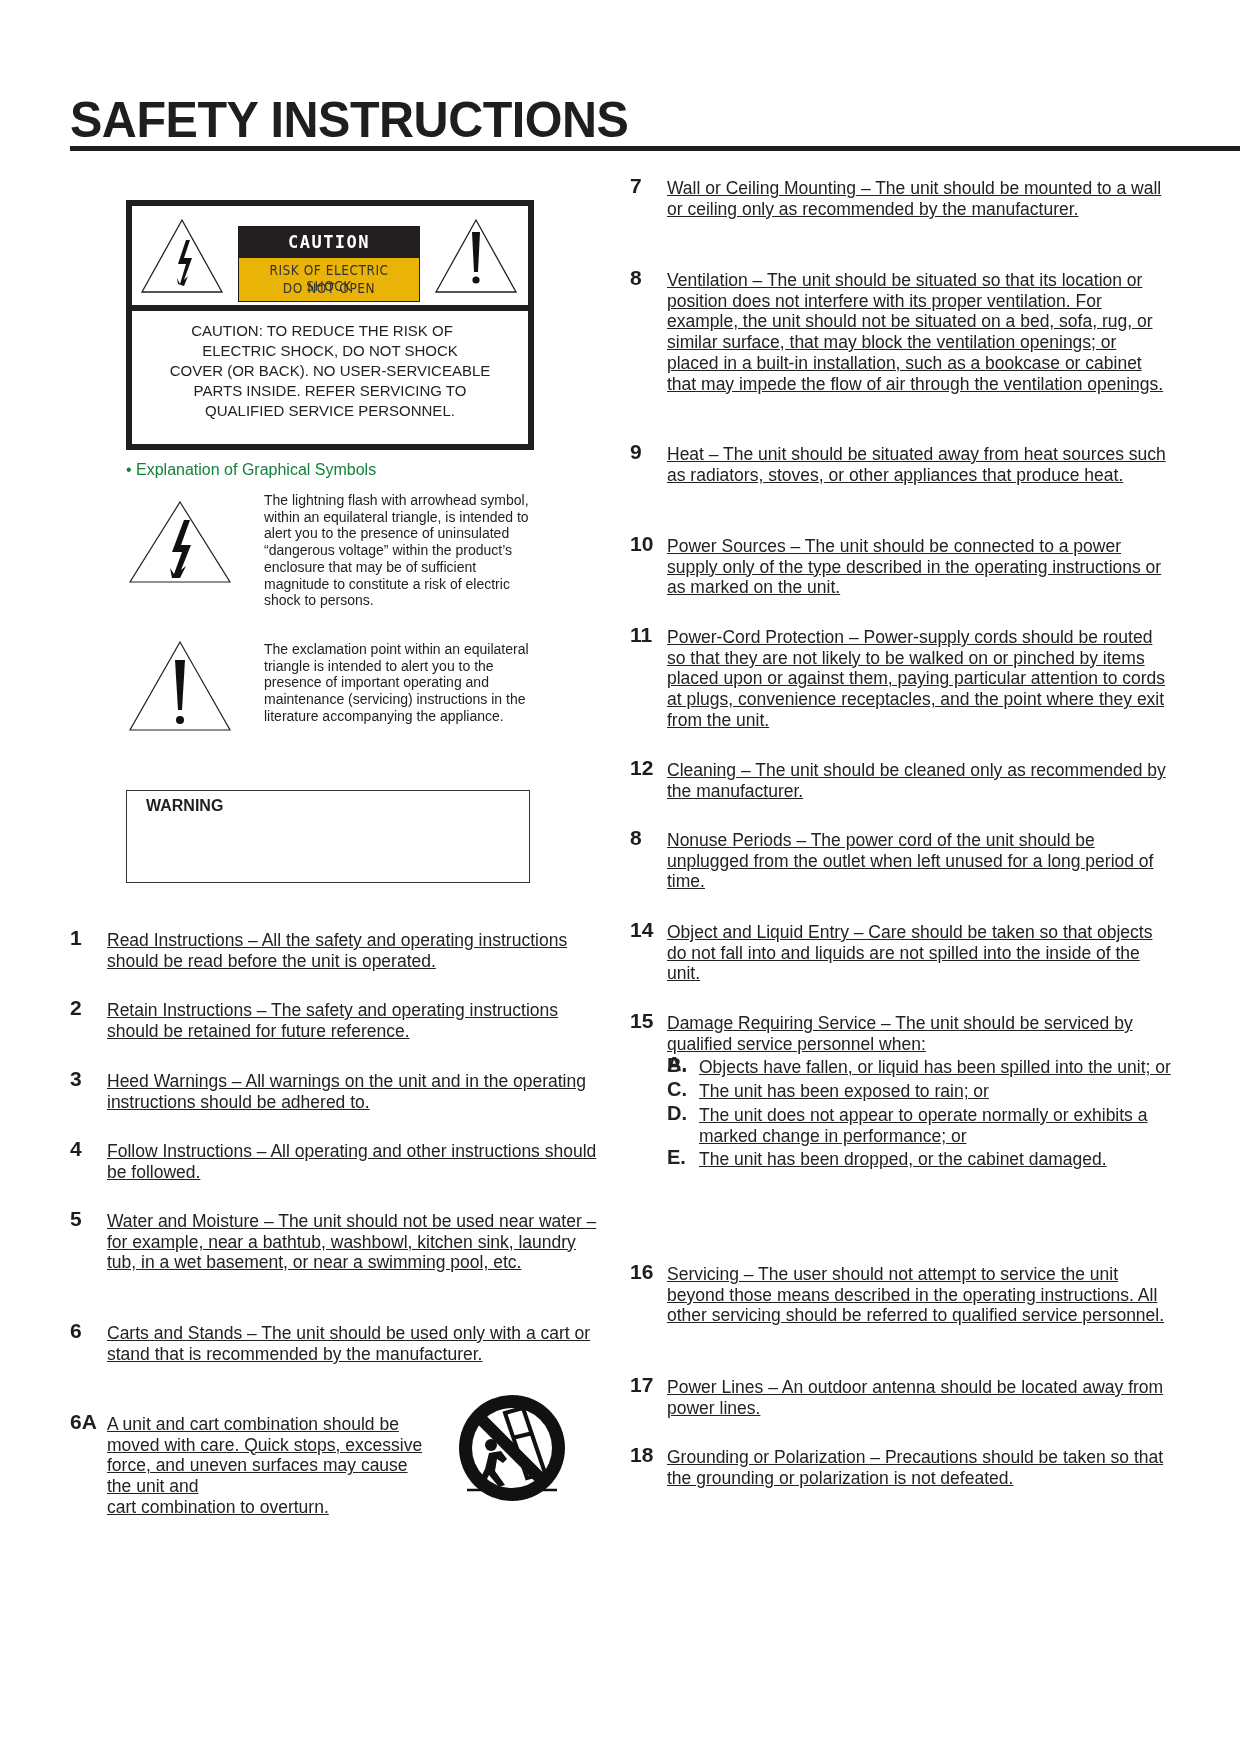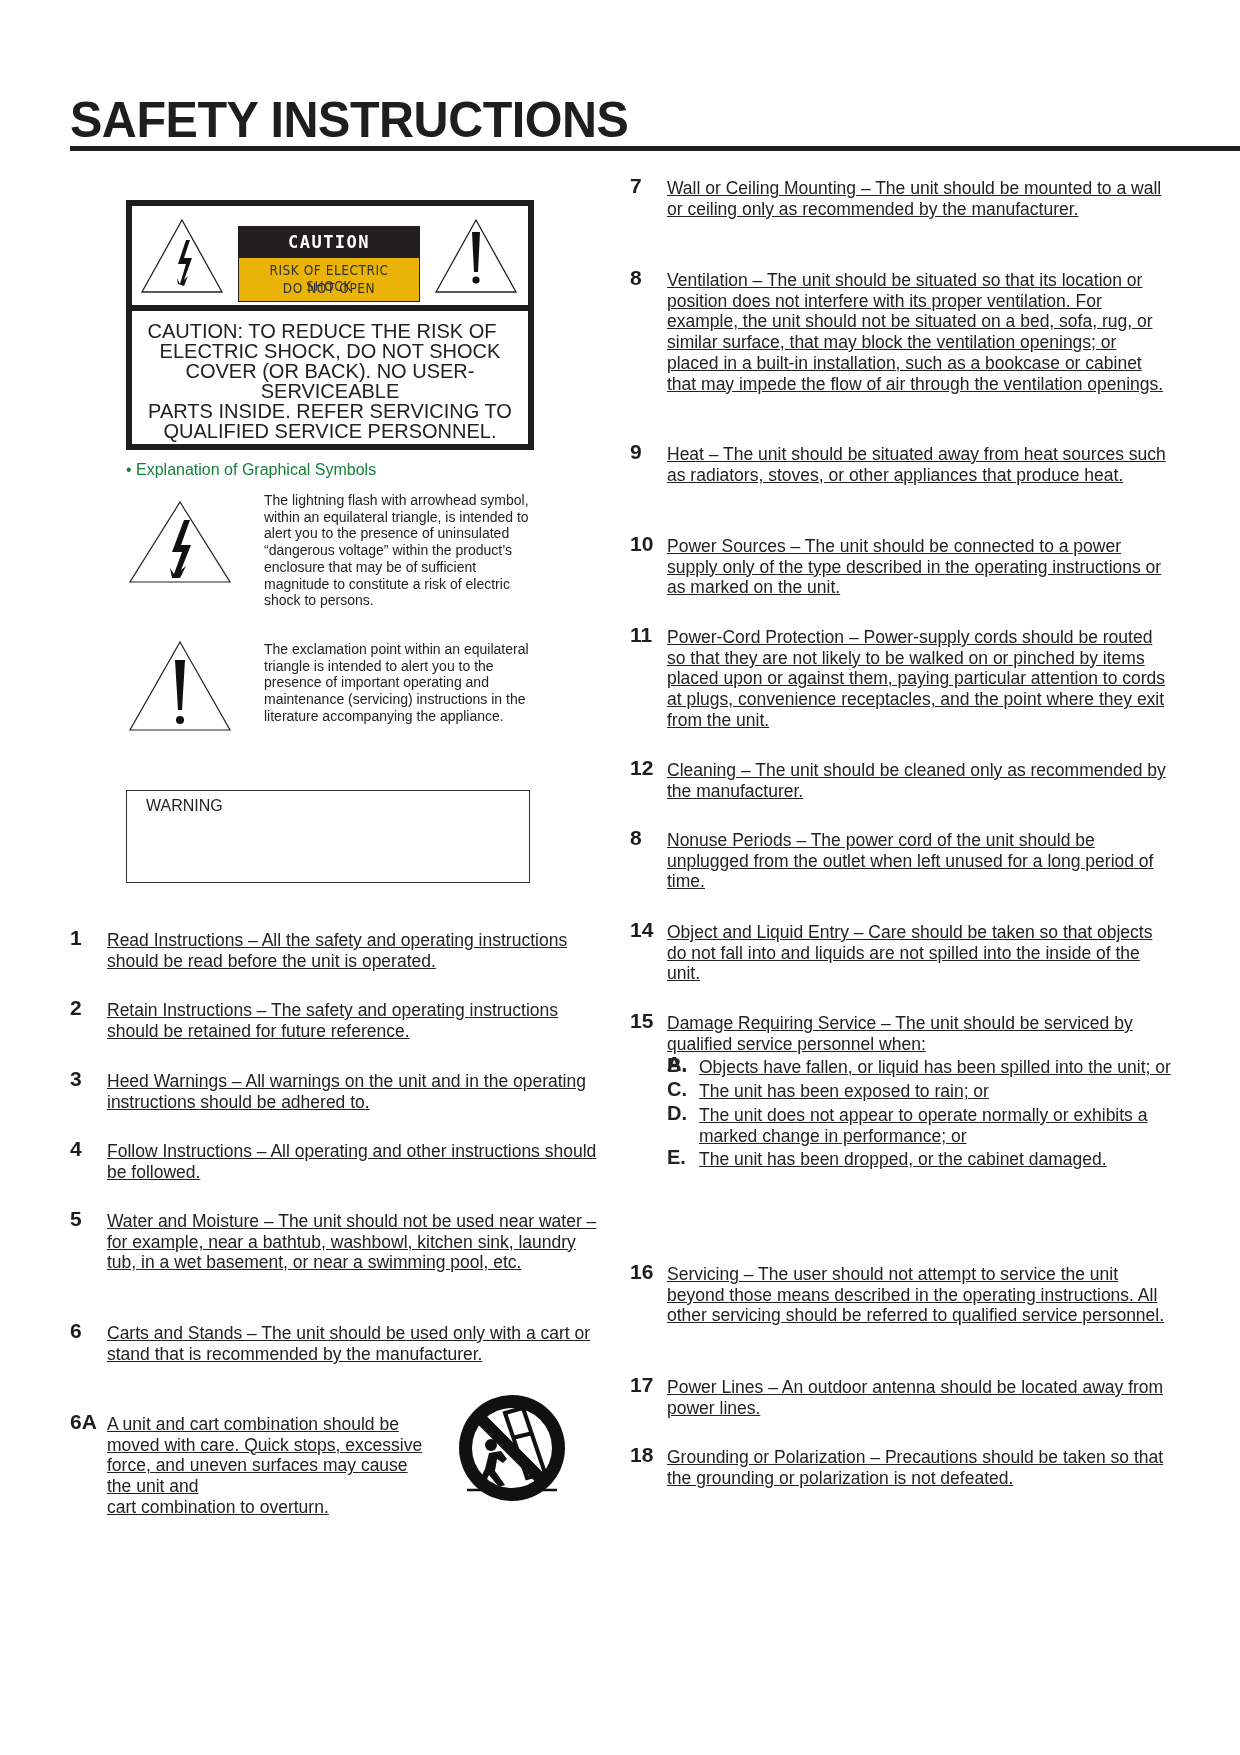--- a/index.html
+++ b/index.html
@@ -12,29 +12,29 @@
 
   
   #caution-box { left:126px; top:200px; width:396px; height:238px; border:6px solid #1e1e1e; }
   #caution-divider { left:0; top:99px; width:100%; height:6px; background:#1e1e1e; }
   #caution-label-box { left:106px; top:14px; width:180px; height:74px; border:1px solid #1e1e1e; background:#eab308;margin-top:6px; }
   #caution-label-head { left:0; top:0; width:100%; height:31px; background:#231f20; color:#fff;
            font-weight:bold; font-size:17px; letter-spacing:1.5px; text-align:center; line-height:31px;
            font-family:"DejaVu Sans Mono", monospace; }
   .caution-sub { left:0; width:100%; text-align:center; font-size:13.5px; letter-spacing:0.6px; color:#333;
            font-family:"DejaVu Sans", sans-serif; transform:scaleX(0.9); }
-  #caution-body { left:0; top:115px; width:100%; text-align:center; font-size:20px; line-height:20px; color:#222; }
+  #caution-body { left:0; top:115px; width:100%; text-align:center; font-size:15px; line-height:20px; color:#222; }
 
   
   #explain-label { left:126px; top:461px; font-size:16px; color:#15803d; }
   .sym-desc { left:264px; width:270px; font-size:14px; line-height:16.7px; color:#222; }
 
   
   #warning-box { left:126px; top:790px; width:402px; height:91px; border:1.5px solid #333; }
-  #warning-head { left:19px; top:6px; font-size:16px; font-weight:normal; }
+  #warning-head { left:19px; top:6px; font-size:16px; font-weight:bold; }
   #warning-body { left:19px; top:25px; font-size:16px; line-height:19px; }
 
   
   .item { position:absolute; font-size:17.5px; line-height:20.7px; color:#222; }
   .item-num { position:absolute; left:0; top:-2px; font-size:21px; font-weight:bold; color:#1e1e1e; }
   .item-text { position:absolute;text-decoration:underline; }
   .left-item { left:70px; width:530px; }
   .left-item .item-text { left:37px; width:495px; }
   .right-item { left:630px; width:540px; }
   .right-item .item-text { left:37px; width:505px; }

